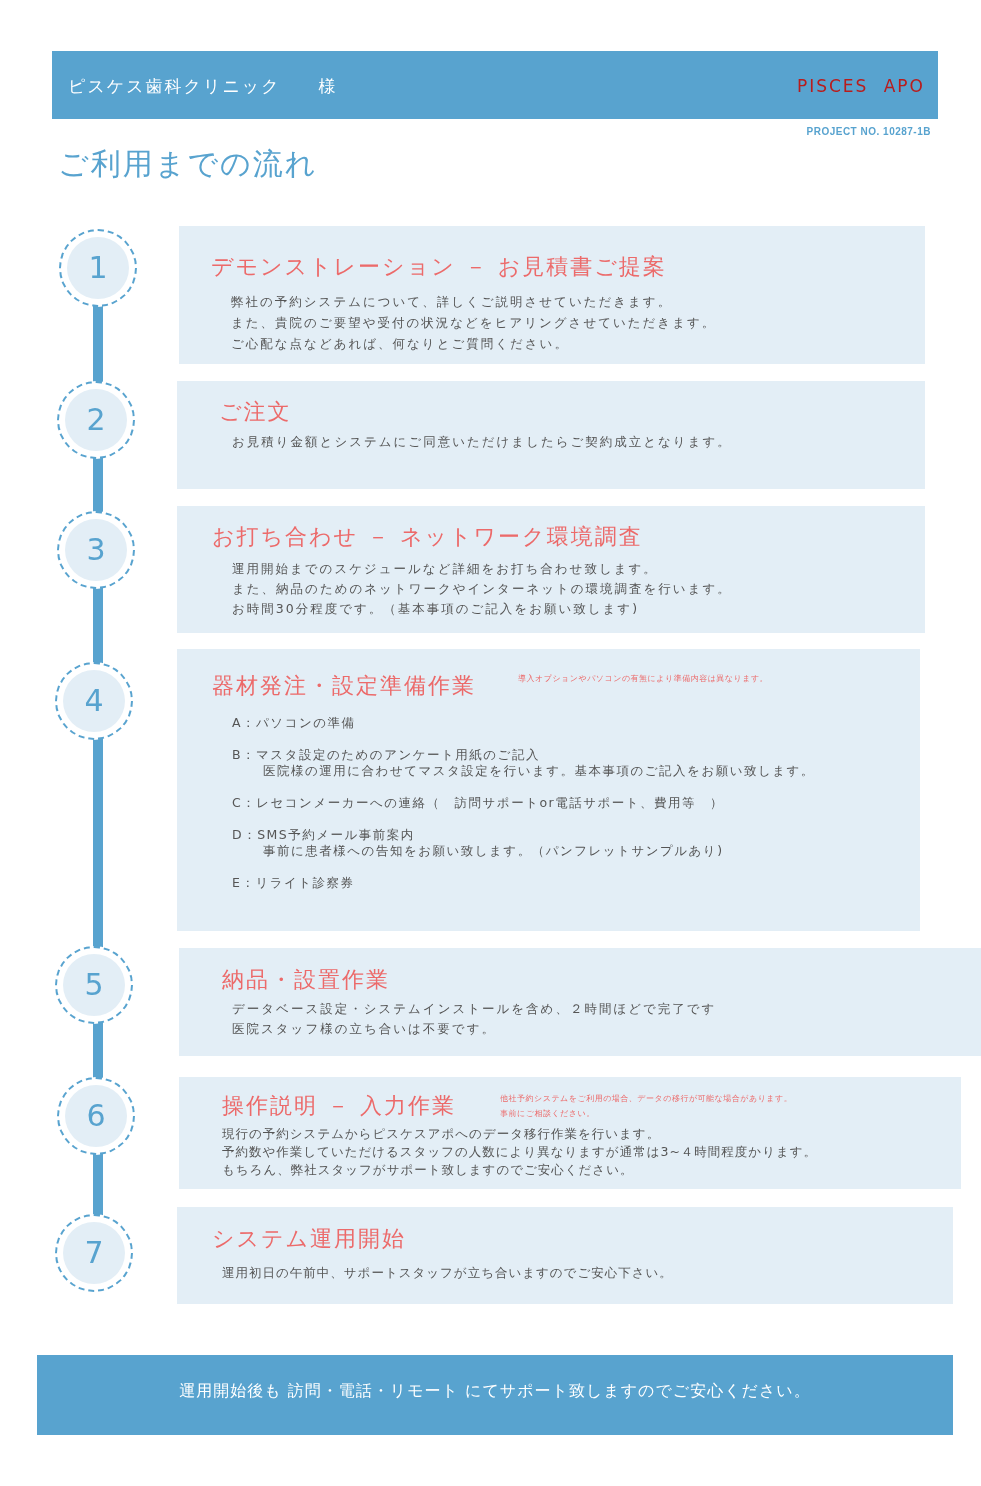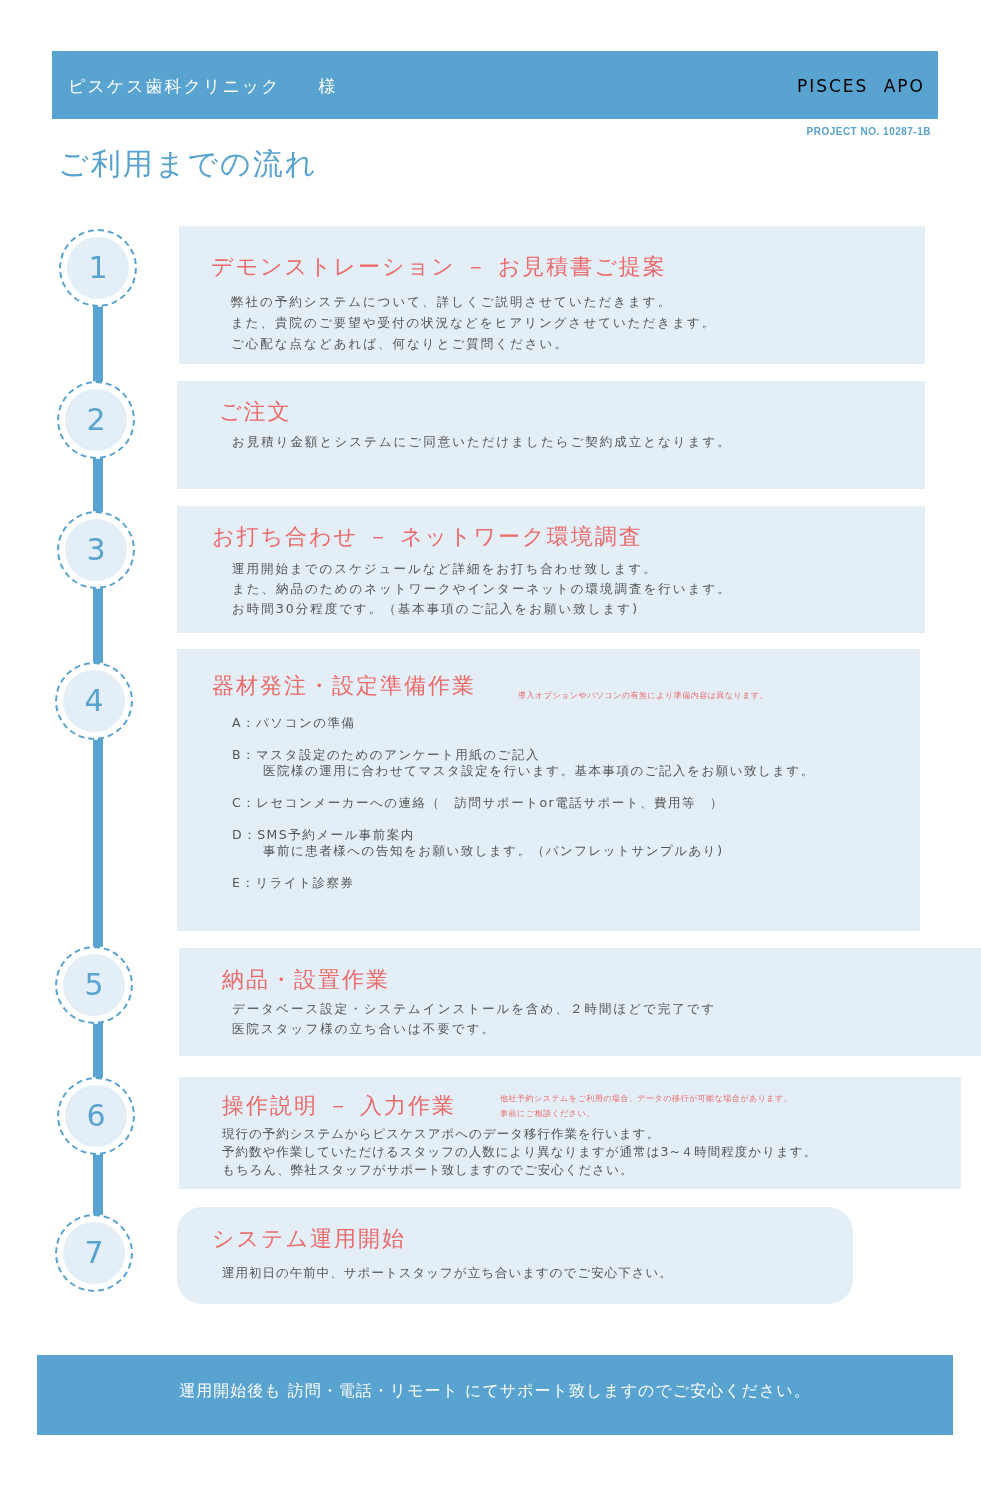--- a/index.html
+++ b/index.html
@@ -1,21 +1,21 @@
 <!DOCTYPE html>
 <html><head>
 <meta charset="utf-8">
 <style>
   html, body { margin:0; padding:0; background:#ffffff; }
   body { width:981px; height:1486px; position:relative; overflow:hidden;
          font-family:"DejaVu Sans", "Liberation Sans", sans-serif; color:#555; }
   .abs { position:absolute; }
   .header-bar { left:52px; top:51px; width:886px; height:68px; background:#58a3cf; }
   .header-client { left:68px; top:62px; height:48px; line-height:48px; color:#fff; font-size:17px; letter-spacing:2px; }
-  .header-brand { right:56px; top:62px; height:48px; line-height:48px; color:#000000; font-size:17px; letter-spacing:2px; word-spacing:8px; }
+  .header-brand { right:56px; top:62px; height:48px; line-height:48px; color:#b91c1c; font-size:17px; letter-spacing:2px; word-spacing:8px; }
   .project-no { right:50px; top:126px; color:#58a3cf; font-size:10px; font-weight:bold; letter-spacing:0.5px; font-family:"Liberation Sans", sans-serif; }
   .page-title { left:58px; top:144px; color:#58a3cf; font-size:30px; letter-spacing:2px; }
   .timeline-line { left:93px; top:300px; width:10px; height:960px; background:#58a3cf; }
   .step-circle { width:78px; height:78px; border-radius:50%; border:2px dashed #58a3cf; background:#fff; box-sizing:border-box; }
   .step-inner { position:absolute; left:6px; top:6px; width:62px; height:62px; border-radius:50%; background:#e3eef6;
                 color:#58a3cf; font-size:30px; text-align:center; line-height:62px; }
   .step-box { background:#e3eef6; }
   .step-title { color:#ec6a6a; font-size:22px; letter-spacing:2px; white-space:nowrap; }
   .step-note { color:#ec6a6a; font-size:8px; letter-spacing:0.5px; }
   .desc { color:#555; font-size:12.5px; letter-spacing:2px; line-height:20px; white-space:nowrap; }
@@ -60,21 +60,21 @@
   <div class="abs desc" style="left:55px;top:53px;">運用開始までのスケジュールなど詳細をお打ち合わせ致します。</div>
   <div class="abs desc" style="left:55px;top:73px;">また、納品のためのネットワークやインターネットの環境調査を行います。</div>
   <div class="abs desc" style="left:55px;top:93px;">お時間30分程度です。（基本事項のご記入をお願い致します)</div>
 </div>
 
 <div class="abs step-circle" style="left:55px;top:662px;">
     <div class="step-inner">4</div>
   </div>
 <div class="abs step-box" style="left:177px;top:649px;width:743px;height:282px;">
   <div class="abs step-title" style="left:35px;top:22px;">器材発注・設定準備作業</div>
-  <div class="abs step-note" style="left:341px;top:41px;">導入オプションやパソコンの有無により準備内容は異なります。</div>
+  <div class="abs step-note" style="left:341px;top:24px;">導入オプションやパソコンの有無により準備内容は異なります。</div>
   <div class="abs sub-desc" style="left:55px;top:66px;">A：パソコンの準備</div>
   <div class="abs sub-desc" style="left:55px;top:98px;">B：マスタ設定のためのアンケート用紙のご記入</div>
   <div class="abs sub-desc" style="left:86px;top:114px;">医院様の運用に合わせてマスタ設定を行います。基本事項のご記入をお願い致します。</div>
   <div class="abs sub-desc" style="left:55px;top:146px;">C：レセコンメーカーへの連絡（　訪問サポートor電話サポート、費用等　）</div>
   <div class="abs sub-desc" style="left:55px;top:178px;">D：SMS予約メール事前案内</div>
   <div class="abs sub-desc" style="left:86px;top:194px;">事前に患者様への告知をお願い致します。（パンフレットサンプルあり)</div>
   <div class="abs sub-desc" style="left:55px;top:226px;">E：リライト診察券</div>
 </div>
 
 <div class="abs step-circle" style="left:55px;top:946px;">
@@ -94,19 +94,19 @@
   <div class="abs step-note" style="left:321px;top:16px;">他社予約システムをご利用の場合、データの移行が可能な場合があります。</div>
   <div class="abs step-note" style="left:321px;top:31px;">事前にご相談ください。</div>
   <div class="abs sub-desc" style="left:43px;top:49px;letter-spacing:1px;">現行の予約システムからピスケスアポへのデータ移行作業を行います。</div>
   <div class="abs sub-desc" style="left:43px;top:67px;letter-spacing:1px;">予約数や作業していただけるスタッフの人数により異なりますが通常は3~４時間程度かります。</div>
   <div class="abs sub-desc" style="left:43px;top:85px;letter-spacing:1px;text-align:right;">もちろん、弊社スタッフがサポート致しますのでご安心ください。</div>
 </div>
 
 <div class="abs step-circle" style="left:55px;top:1214px;">
     <div class="step-inner">7</div>
   </div>
-<div class="abs step-box" style="left:177px;top:1207px;width:676px;height:97px;border-radius:25px;">
+<div class="abs step-box" style="left:177px;top:1207px;width:776px;height:97px;">
   <div class="abs step-title" style="left:35px;top:17px;">システム運用開始</div>
   <div class="abs desc" style="left:45px;top:56px;letter-spacing:1px;">運用初日の午前中、サポートスタッフが立ち合いますのでご安心下さい。</div>
 </div>
 
 <div class="abs footer-bar"></div>
 <div class="abs footer-text">運用開始後も 訪問・電話・リモート にてサポート致しますのでご安心ください。</div>
 
 </body></html>

